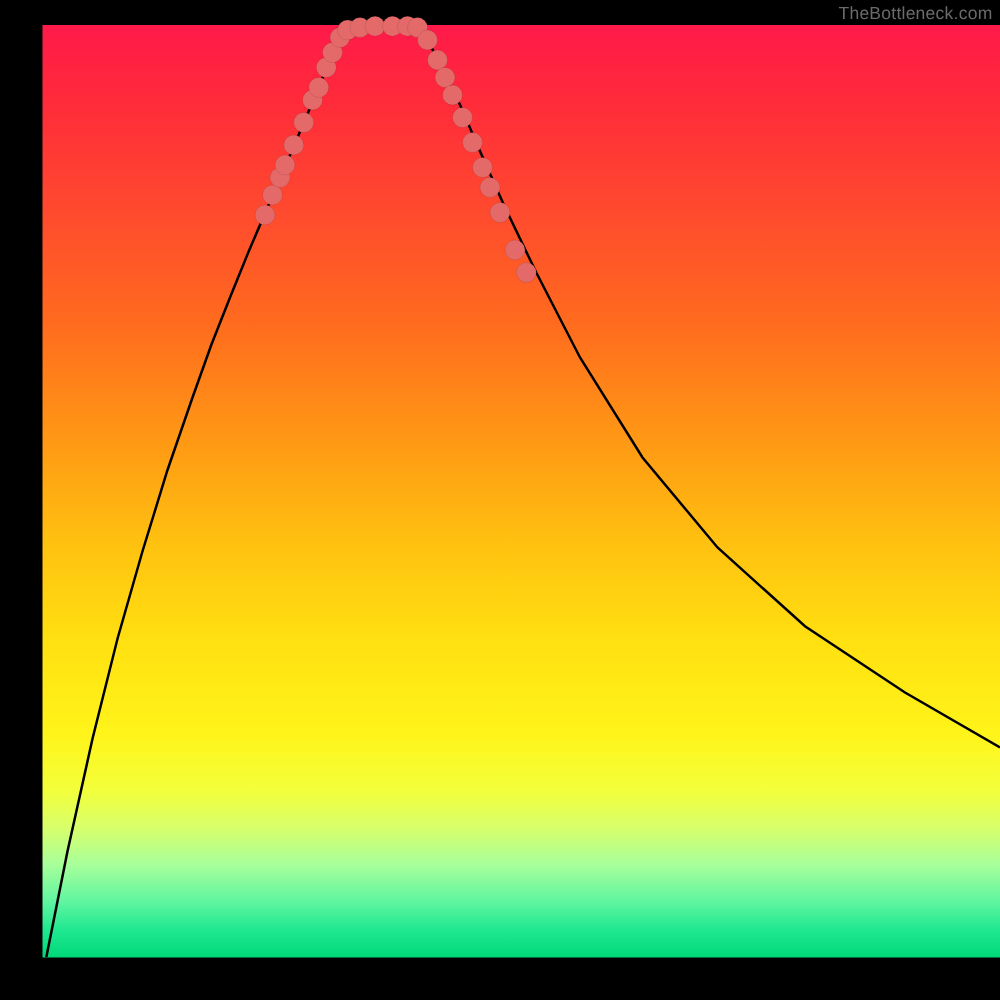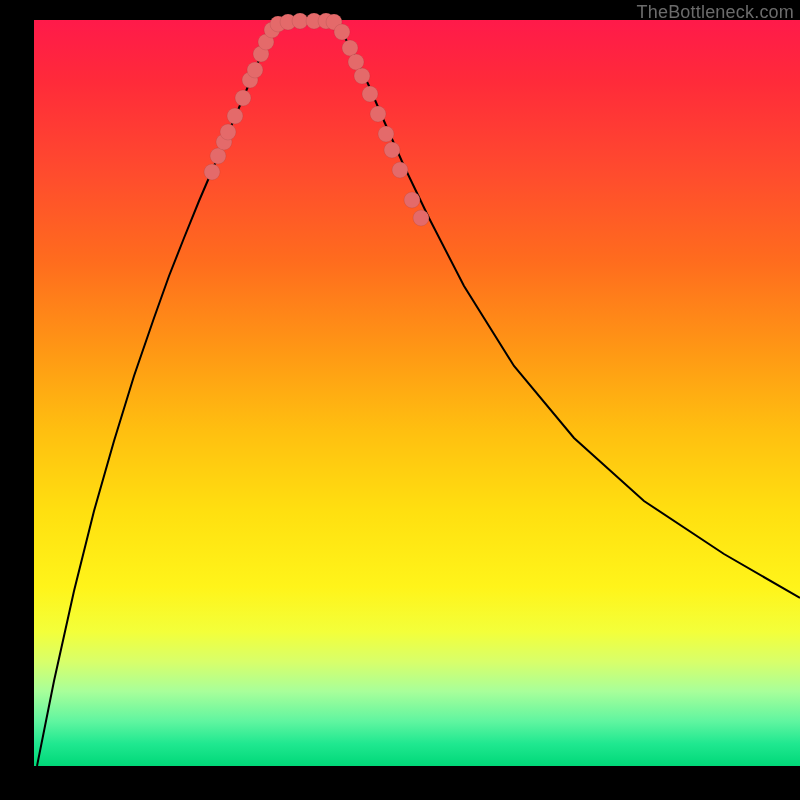--- a/index.html
+++ b/index.html
@@ -40,21 +40,21 @@
       #60f5a0 94%,
       #20e890 97%,
       #00d878 100%
     );
   }
   .watermark {
     position: absolute;
     top: 2px;
     right: 6px;
     color: #6b6b6b;
-    font-size: 18px;
+    font-size: 14px;
     letter-spacing: 0.2px;
     user-select: none;
   }
   svg.overlay {
     position: absolute;
     left: 0;
     top: 0;
     width: 766px;
     height: 766px;
     pointer-events: none;

